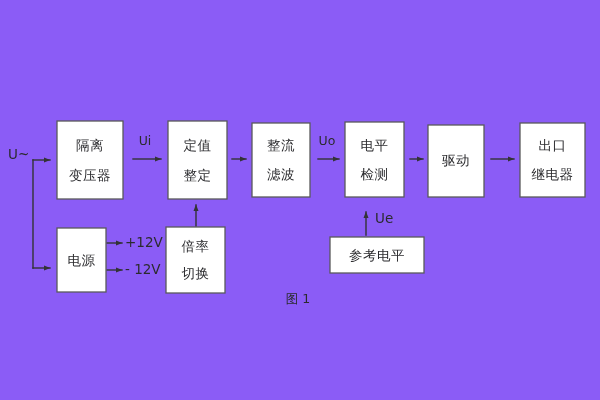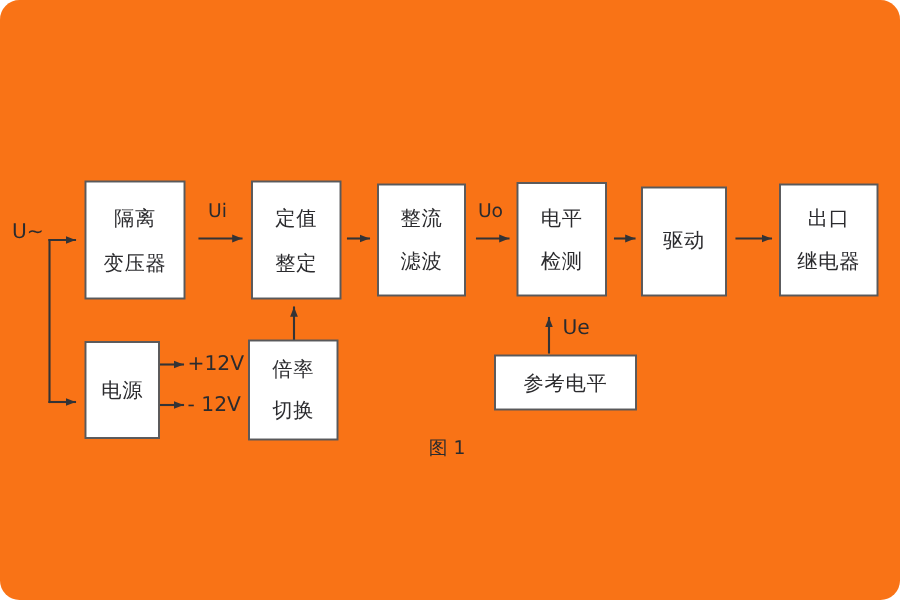--- a/index.html
+++ b/index.html
@@ -4,24 +4,23 @@
 <style>
   html, body {
     margin: 0;
     padding: 0;
     background: #ffffff;
   }
   #canvas {
     position: relative;
     width: 600px;
     height: 400px;
-    background: #f97316;
+    background: #8b5cf6;
     overflow: hidden;
     font-family: "DejaVu Sans", "Liberation Sans", sans-serif;
-    border-radius: 13px;
   }
   svg#diagram {
     position: absolute;
     left: 0;
     top: 0;
     width: 600px;
     height: 400px;
   }
   .blk-rect {
     fill: #ffffff;

